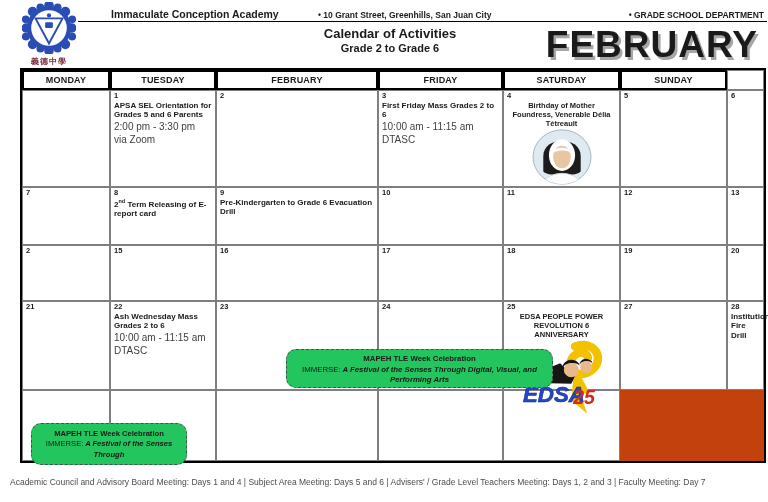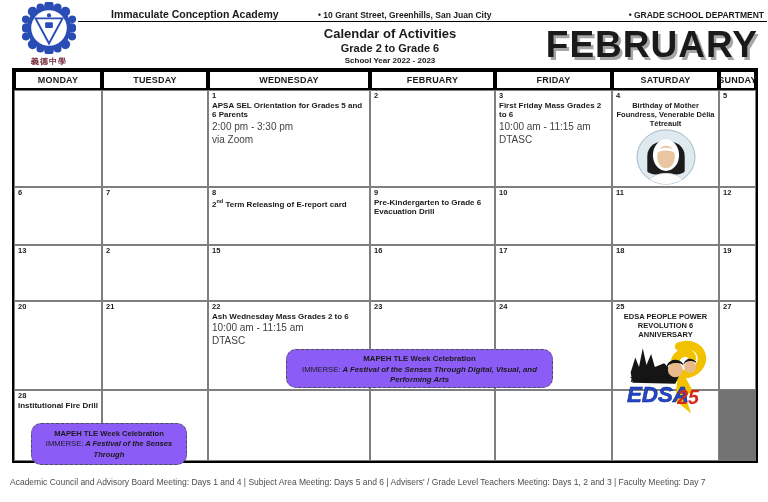--- a/index.html
+++ b/index.html
@@ -17,39 +17,39 @@
   .cal-subtitle{font-size:11px;font-weight:bold;}
   .cal-sy{font-size:8px;font-weight:bold;}
   .month{
     position:absolute;right:10px;top:24px;font-size:37px;font-weight:800;letter-spacing:1px;
     text-shadow:2.5px 2.5px 0 #a6a6a6;
   }
   .logo-wrap{position:absolute;left:20px;top:2px;width:58px;text-align:center;}
   .logo-caption{font-size:8px;font-weight:bold;color:#7b2d3e;margin-top:-2px;letter-spacing:1px;}
   
   .calendar{
-    position:absolute;left:12px;top:68px;width:742px;
-    display:grid;border:2.5px solid #000;background:#737373;
+    position:absolute;left:20px;top:68px;width:742px;
+    display:grid;border:2.5px solid #000;background:#c2410c;
     grid-template-columns:88px 106px 162px 125px 117px 107px 37px;
     grid-template-rows:20px 97px 58px 56px 89px 71px;
   }
   .dayhead{
     background:#fff;border:2.5px solid #000;display:flex;align-items:center;justify-content:center;
     font-weight:bold;font-size:9px;letter-spacing:0.2px;
   }
   .cell{background:#fff;border:1px solid #7f7f7f;padding:1px 3px;font-size:8px;position:relative;}
   .num{font-size:7.5px;font-weight:bold;line-height:1.15;}
   .evt{font-weight:bold;font-size:8px;line-height:1.2;}
   .meta{font-size:10px;color:#3f3f3f;line-height:1.3;}
   .center{text-align:center;}
   .overflow{overflow:visible;z-index:2;}
   sup{font-size:5.5px;}
   
   .mapeh-box{
-    position:absolute;background:#8b5cf6;border:1.4px dashed #4d4d4d;border-radius:10px;
+    position:absolute;background:#22c55e;border:1.4px dashed #4d4d4d;border-radius:10px;
     text-align:center;z-index:3;line-height:1.35;padding-top:4px;box-sizing:border-box;
   }
   .mapeh-1{left:286px;top:349px;width:267px;height:39px;font-size:7.8px;}
   .mapeh-2{left:31px;top:423px;width:156px;height:42px;font-size:7.6px;padding-top:5px;}
   .mapeh-title{font-weight:bold;}
   .mapeh-it{font-style:italic;font-weight:bold;margin-top:32px;}
   .mapeh-lbl{font-weight:normal;}
   
   .footer{position:absolute;left:10px;top:477px;font-size:8.5px;color:#4d4d4d;}
 </style>
@@ -86,30 +86,28 @@
 </div>
 
 <div class="school-name">Immaculate Conception Academy</div>
 <div class="school-address">• 10 Grant Street, Greenhills, San Juan City</div>
 <div class="school-dept">• GRADE SCHOOL DEPARTMENT</div>
 <div class="hdr-rule"></div>
 
 <div class="title-block">
   <div class="cal-title">Calendar of Activities</div>
   <div class="cal-subtitle">Grade 2 to Grade 6</div>
-  <div class="cal-sy">School Year 2022 - 2023</div>
 </div>
 
 <div class="month">FEBRUARY</div>
 
 <div class="calendar">
 
   <div class="dayhead">MONDAY</div>
   <div class="dayhead">TUESDAY</div>
-  <div class="dayhead">WEDNESDAY</div>
   <div class="dayhead">FEBRUARY</div>
   <div class="dayhead">FRIDAY</div>
   <div class="dayhead">SATURDAY</div>
   <div class="dayhead">SUNDAY</div>
 
   <div class="cell">
       <div class="num"></div>
     </div>
   <div class="cell">
       <div class="num"></div>

